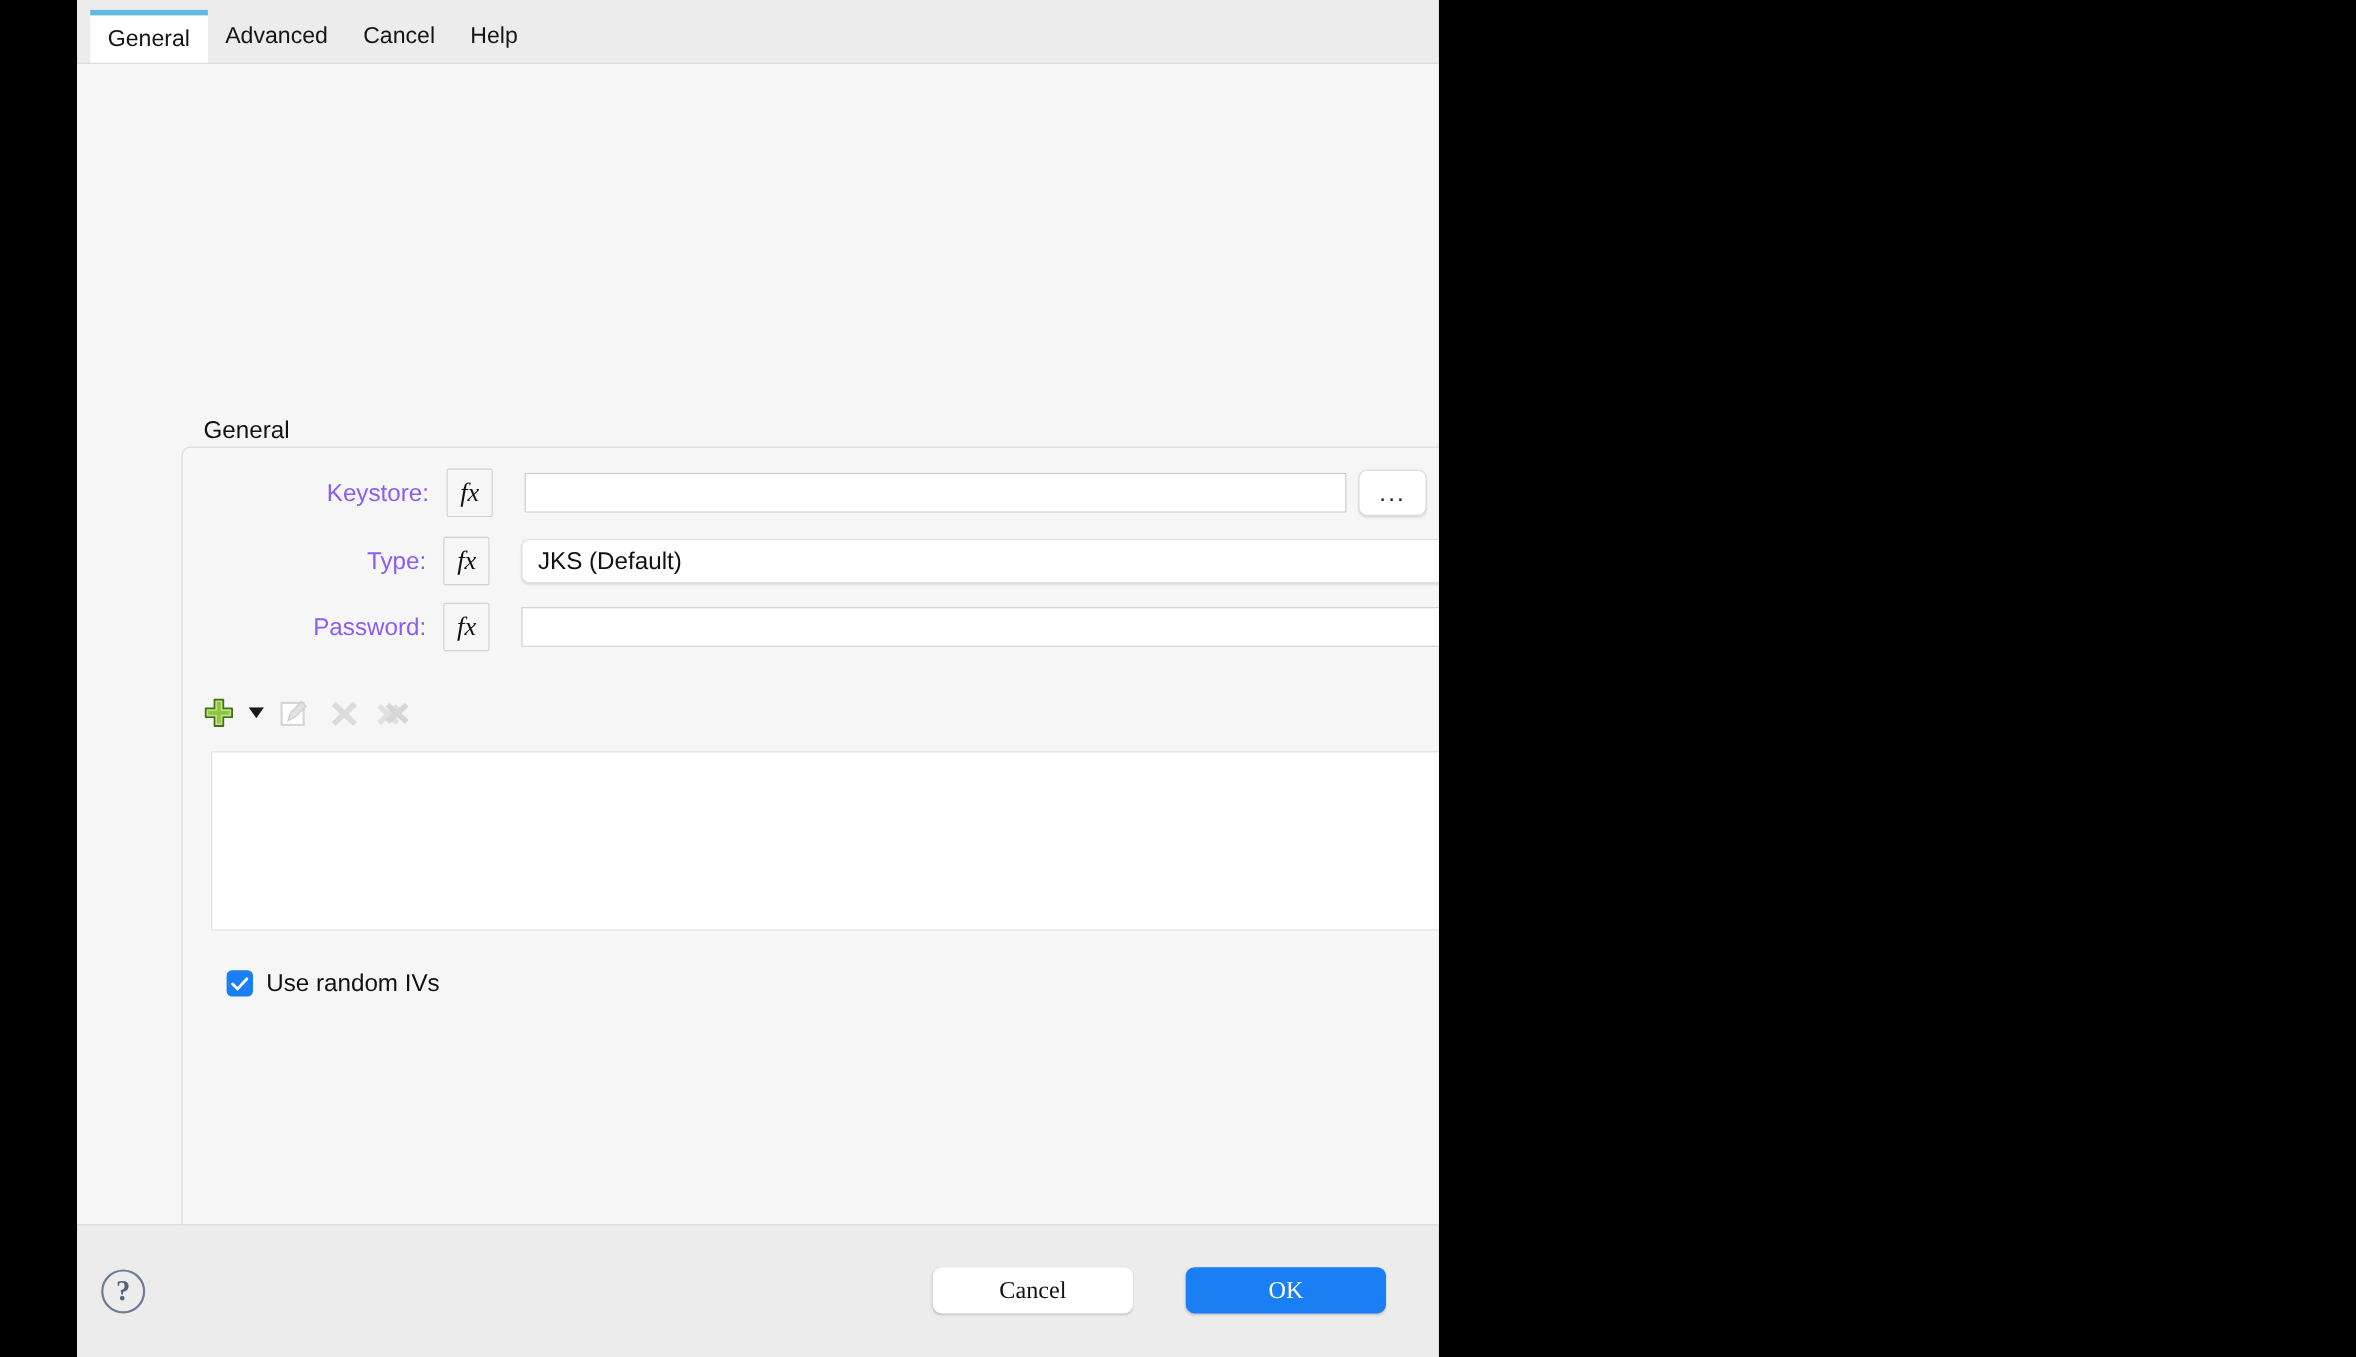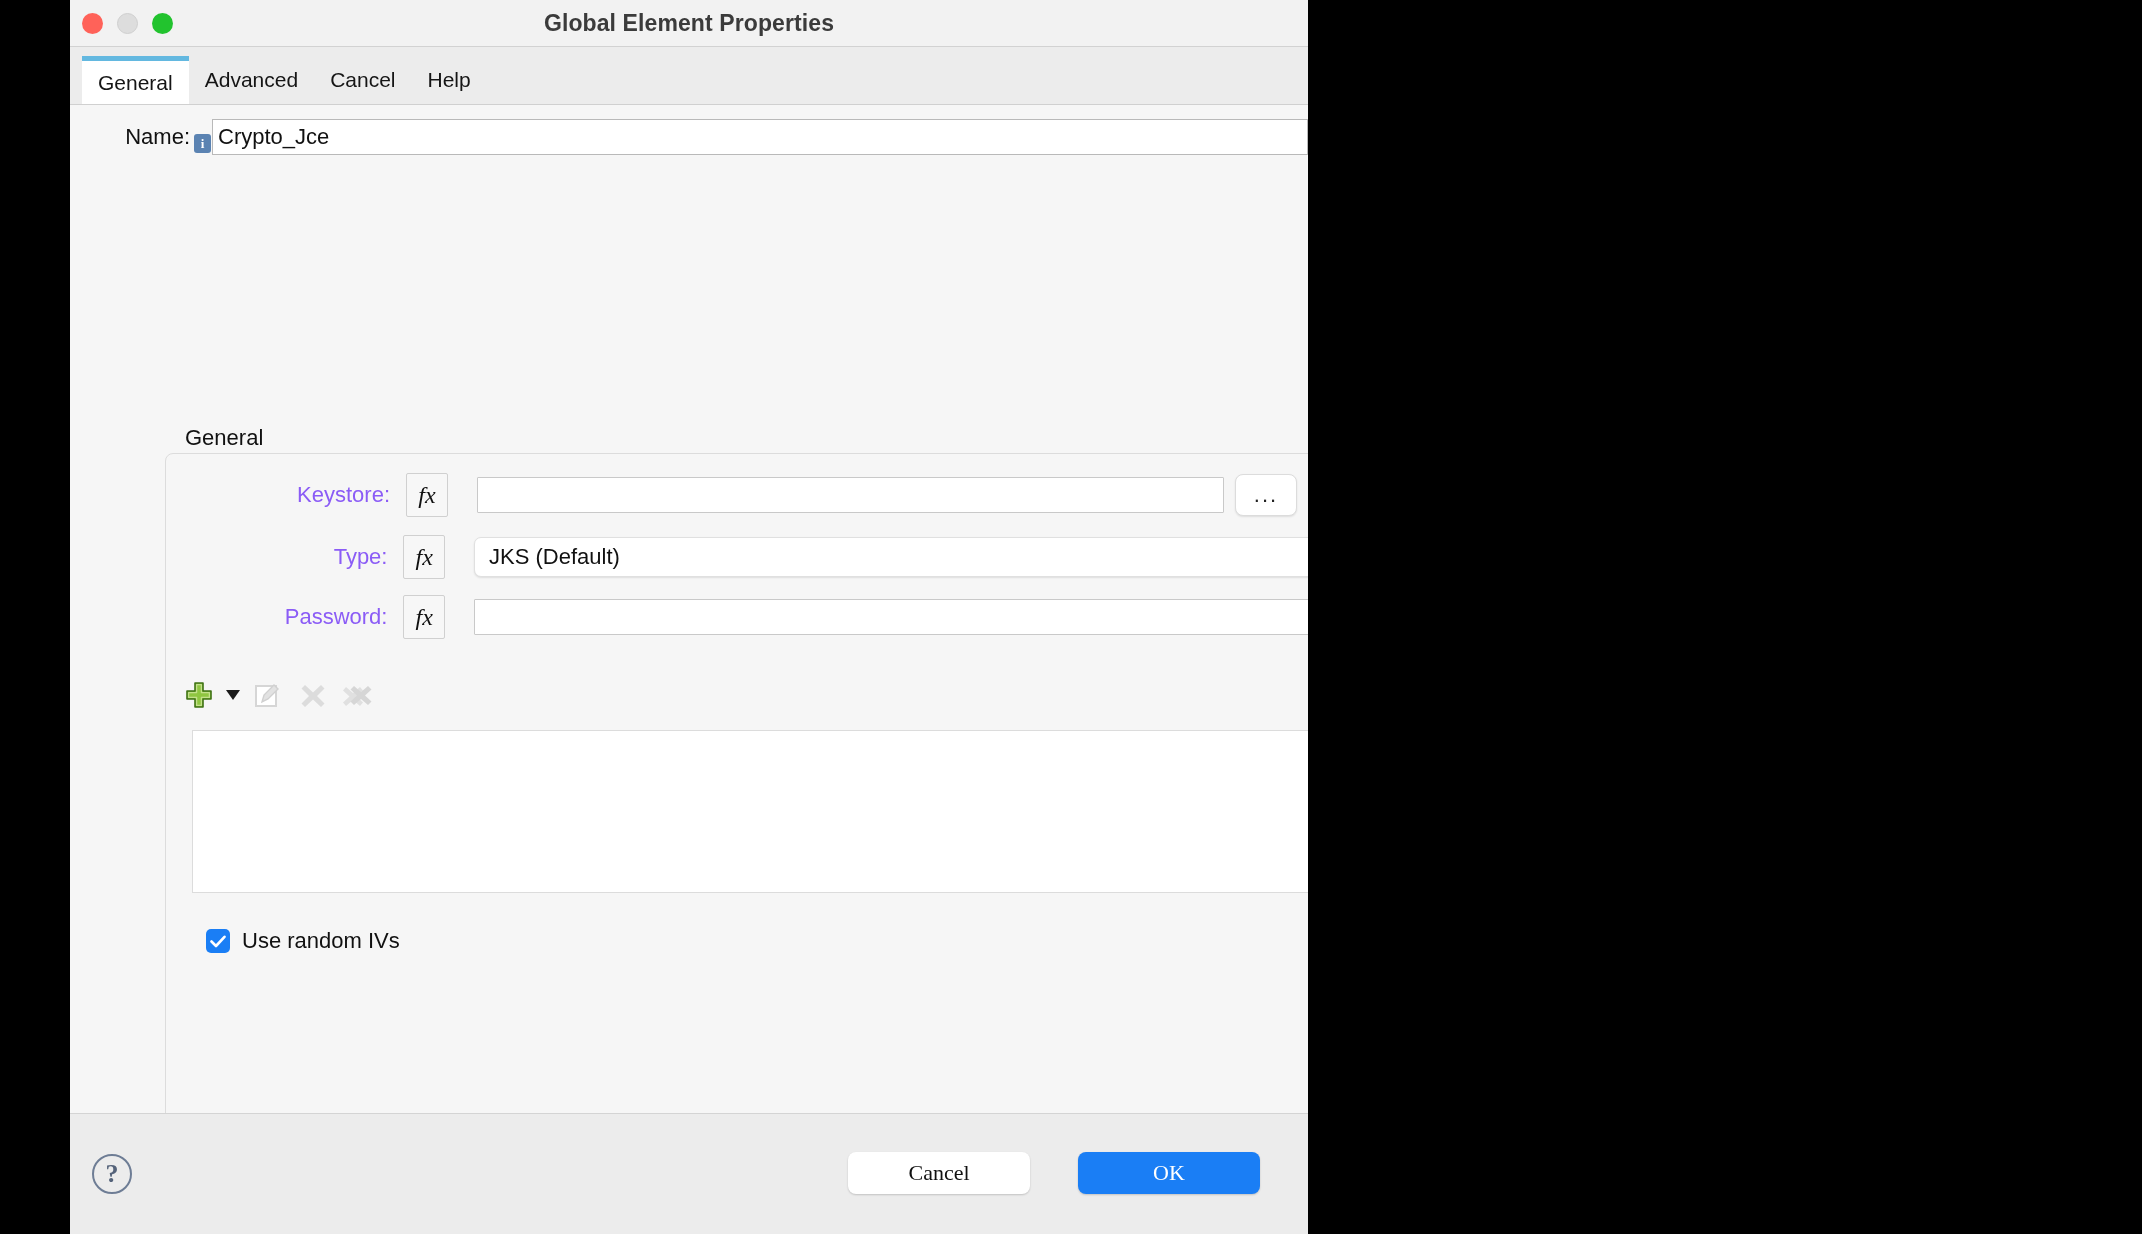--- a/index.html
+++ b/index.html
@@ -393,44 +393,31 @@
     background: #1a7ef5;
     color: #ffffff;
     box-shadow: 0 1px 2px rgba(0,0,0,0.18);
   }
 </style>
 </head>
 <body>
 
 <div class="window">
 
-  <div class="titlebar">
-    <div class="traffic">
-      <div class="tl-dot tl-close"></div>
-      <div class="tl-dot tl-min"></div>
-      <div class="tl-dot tl-zoom"></div>
-    </div>
-    <div class="titlebar-title">Global Element Properties</div>
-  </div>
 
 
   <div class="tabstrip">
     <div class="tab active">General</div>
     <div class="tab">Advanced</div>
     <div class="tab">Cancel</div>
     <div class="tab">Help</div>
   </div>
 
   <div class="content">
 
-    <div class="name-row">
-      <div class="name-label">Name:</div>
-      <div class="info-badge">i</div>
-      <input class="name-input" type="text" value="Crypto_Jce" style="">
-    </div>
 
     <div class="section-label">General</div>
 
     <div class="groupbox">
 
       <div class="frow" style="top:18px;">
         <div class="frow-label">Keystore:</div>
         <button class="fx-btn">fx</button>
         <input class="txt-input" type="text" style="width: 747px;" value="">
         <button class="dots-btn">...</button>

